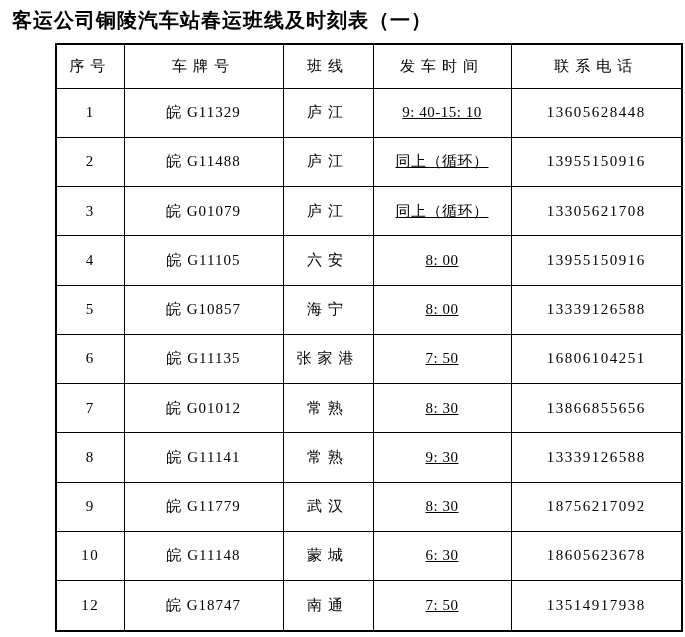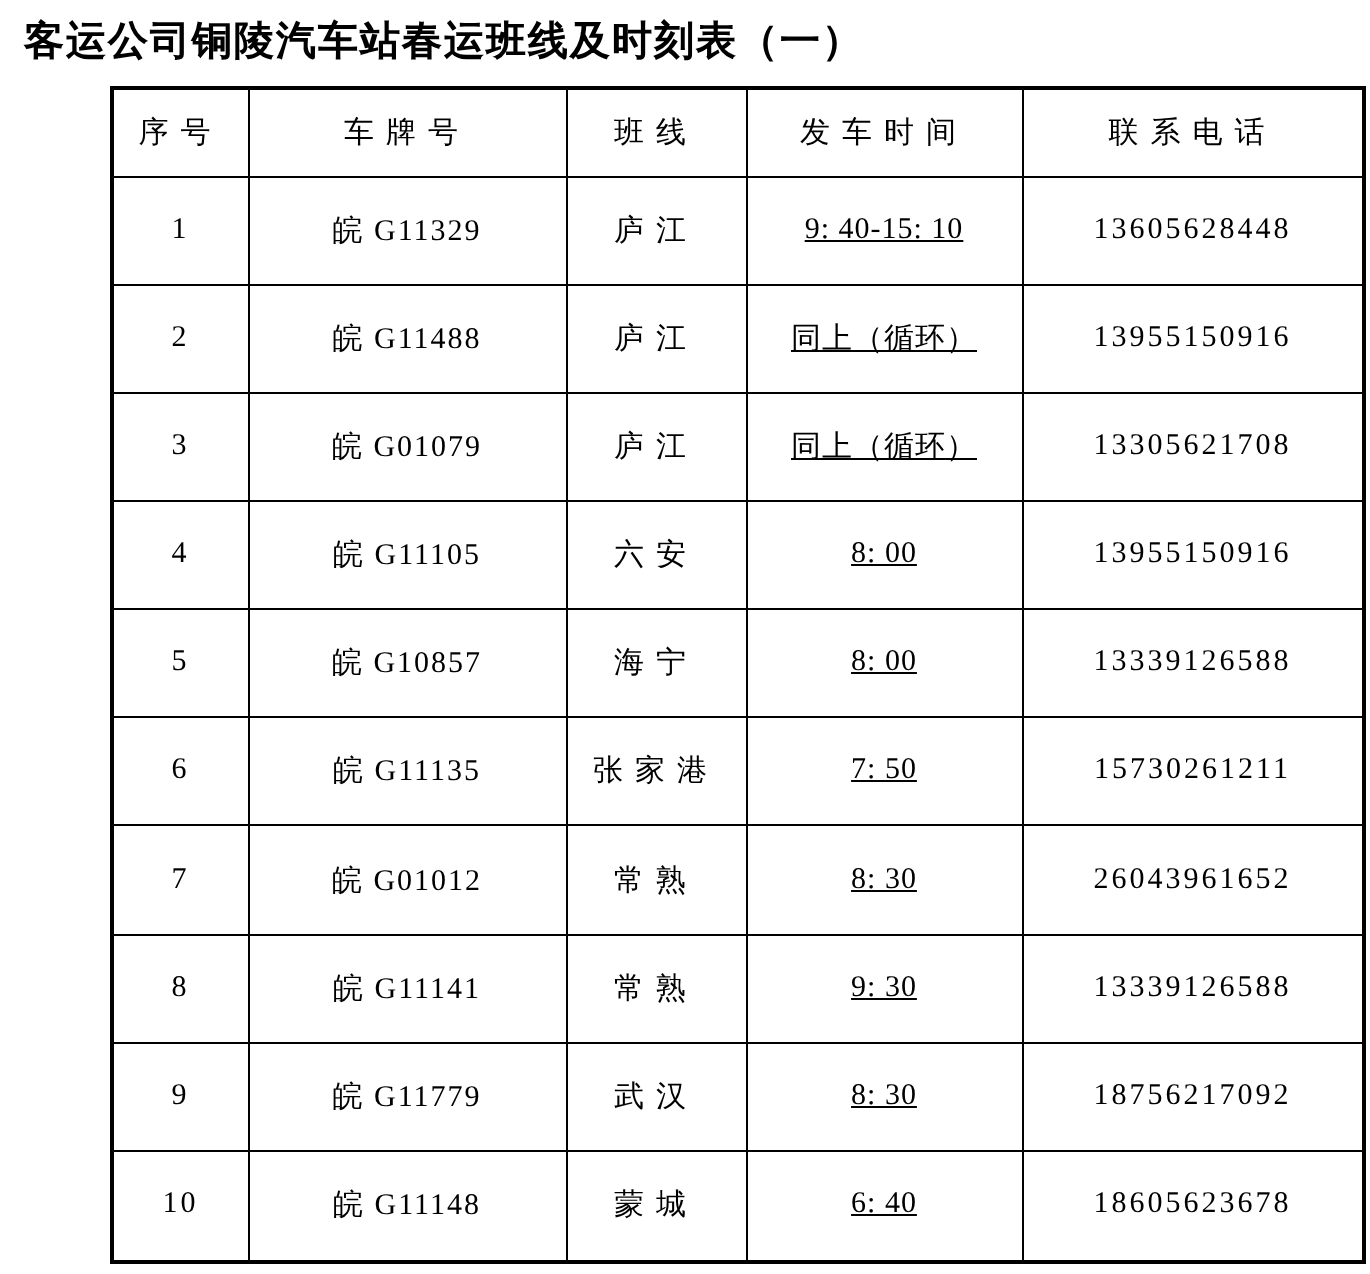--- a/index.html
+++ b/index.html
@@ -111,45 +111,52 @@
         <td class="plate">皖 G10857</td>
         <td class="zh">海宁</td>
         <td class="time">8: 00</td>
         <td class="num">13339126588</td>
       </tr>
       <tr>
         <td class="num">6</td>
         <td class="plate">皖 G11135</td>
         <td class="zh">张家港</td>
         <td class="time">7: 50</td>
-        <td class="num">15730261211</td>
+        <td class="num">16806104251</td>
       </tr>
       <tr>
         <td class="num">7</td>
         <td class="plate">皖 G01012</td>
         <td class="zh">常熟</td>
         <td class="time">8: 30</td>
-        <td class="num">26043961652</td>
+        <td class="num">13866855656</td>
       </tr>
       <tr>
         <td class="num">8</td>
         <td class="plate">皖 G11141</td>
         <td class="zh">常熟</td>
         <td class="time">9: 30</td>
         <td class="num">13339126588</td>
       </tr>
       <tr>
         <td class="num">9</td>
         <td class="plate">皖 G11779</td>
         <td class="zh">武汉</td>
         <td class="time">8: 30</td>
         <td class="num">18756217092</td>
       </tr>
       <tr>
         <td class="num">10</td>
         <td class="plate">皖 G11148</td>
         <td class="zh">蒙城</td>
-        <td class="time">6: 40</td>
+        <td class="time">6: 30</td>
         <td class="num">18605623678</td>
+      </tr>
+      <tr>
+        <td class="num">12</td>
+        <td class="plate">皖 G18747</td>
+        <td class="zh">南通</td>
+        <td class="time">7: 50</td>
+        <td class="num">13514917938</td>
       </tr>
     </tbody>
   </table>
 </div>
 
 </body></html>

